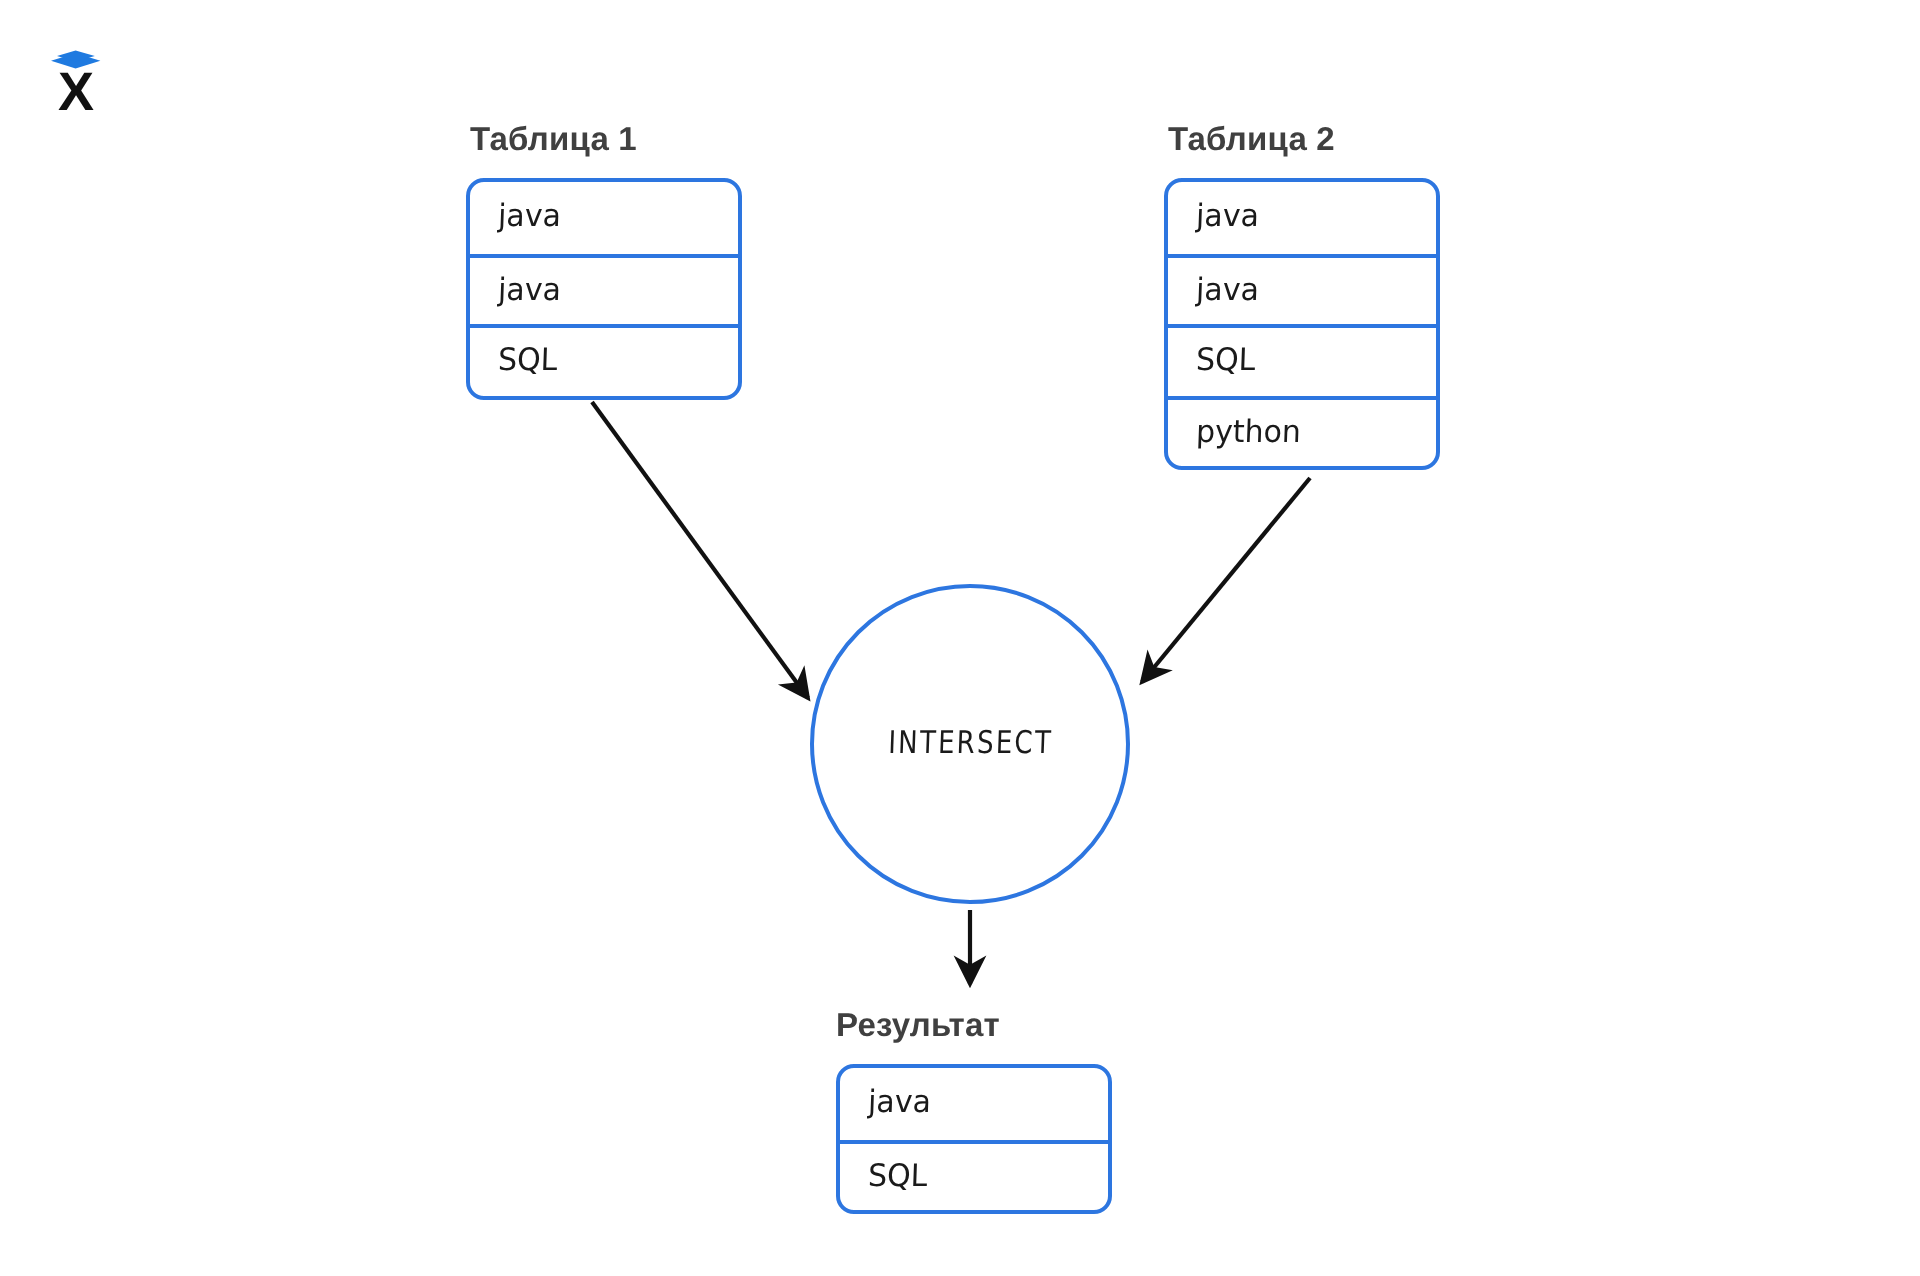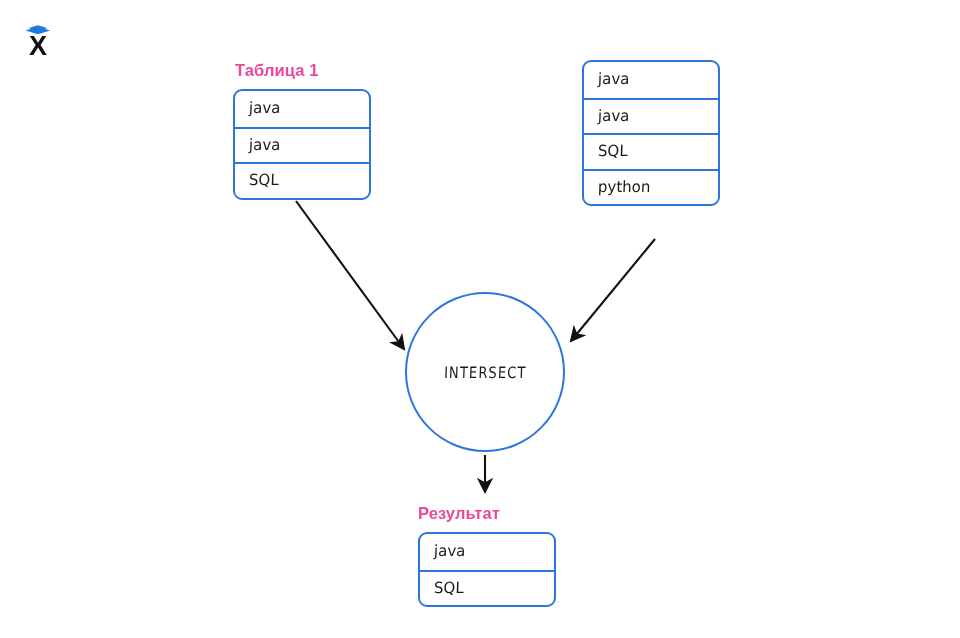--- a/index.html
+++ b/index.html
@@ -29,21 +29,21 @@
     height: 44px;
   }
 
   
   .table-group { position: absolute; }
 
   .table-title {
     font-family: "Liberation Sans", sans-serif;
     font-weight: bold;
     font-size: 16.5px;
-    color: #ec4899;
+    color: #404040;
     letter-spacing: 0.1px;
     line-height: 20px;
     white-space: nowrap;
     margin: 0 0 9px 2px;
   }
 
   .sketch-table {
     position: relative;
     box-sizing: border-box;
     border: 2px solid #2d76e0;
@@ -136,20 +136,21 @@
       <div class="sketch-row">
         <span class="cell-text">java</span>
       </div>
       <div class="sketch-row">
         <span class="cell-text">SQL</span>
       </div>
     </div>
   </div>
 
   <div class="table-group" style="left:582px; top:60px;">
+    <div class="table-title">Таблица 2</div>
     <div class="sketch-table" style="width:138px;">
       <div class="sketch-row">
         <span class="cell-text">java</span>
       </div>
       <div class="sketch-row">
         <span class="cell-text">java</span>
       </div>
       <div class="sketch-row">
         <span class="cell-text">SQL</span>
       </div>

